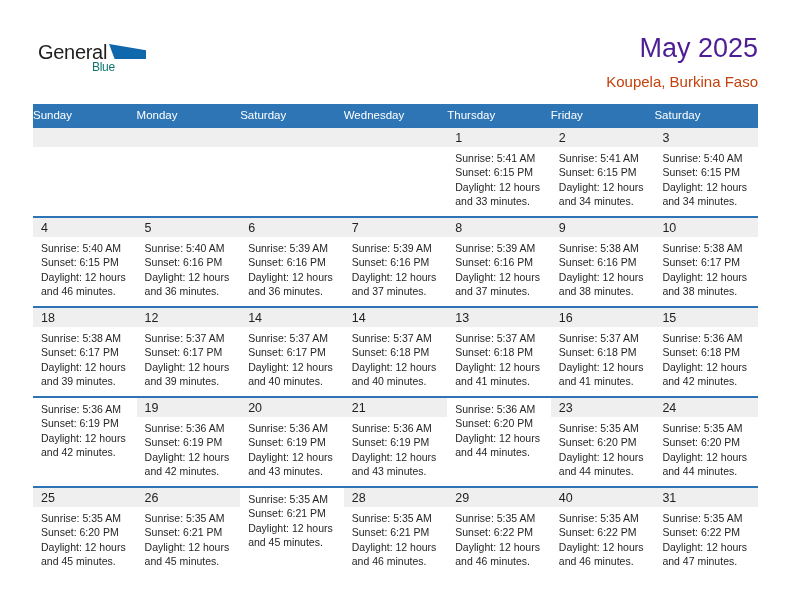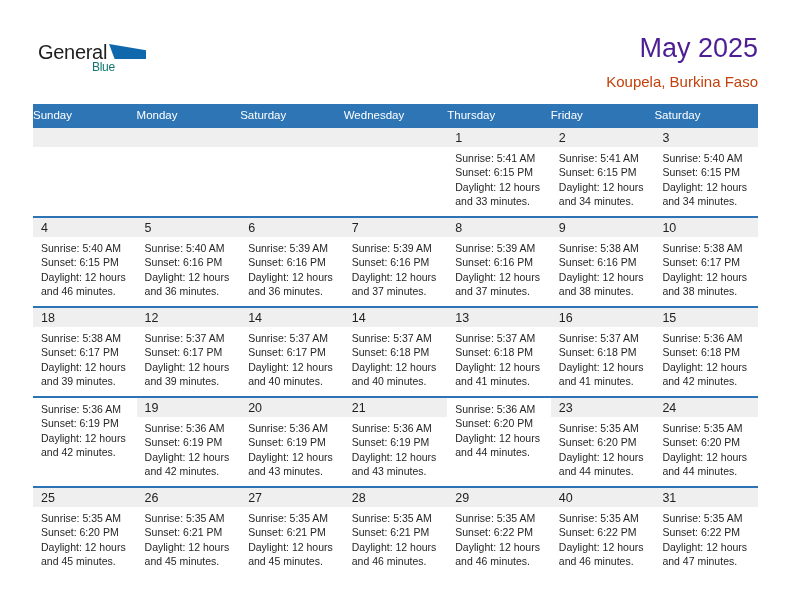--- a/index.html
+++ b/index.html
@@ -310,21 +310,20 @@
           <div class="day-cell">
             <div class="day-band"><span class="day-num">26</span></div>
             <div class="cell-body">
               <div class="cell-line">Sunrise: 5:35 AM</div>
               <div class="cell-line">Sunset: 6:21 PM</div>
               <div class="cell-line">Daylight: 12 hours</div>
               <div class="cell-line">and 45 minutes.</div>
             </div>
           </div>
           <div class="day-cell">
-            <div class="day-band"><span class="day-num">27</span></div>
             <div class="cell-body">
               <div class="cell-line">Sunrise: 5:35 AM</div>
               <div class="cell-line">Sunset: 6:21 PM</div>
               <div class="cell-line">Daylight: 12 hours</div>
               <div class="cell-line">and 45 minutes.</div>
             </div>
           </div>
           <div class="day-cell">
             <div class="day-band"><span class="day-num">28</span></div>
             <div class="cell-body">

